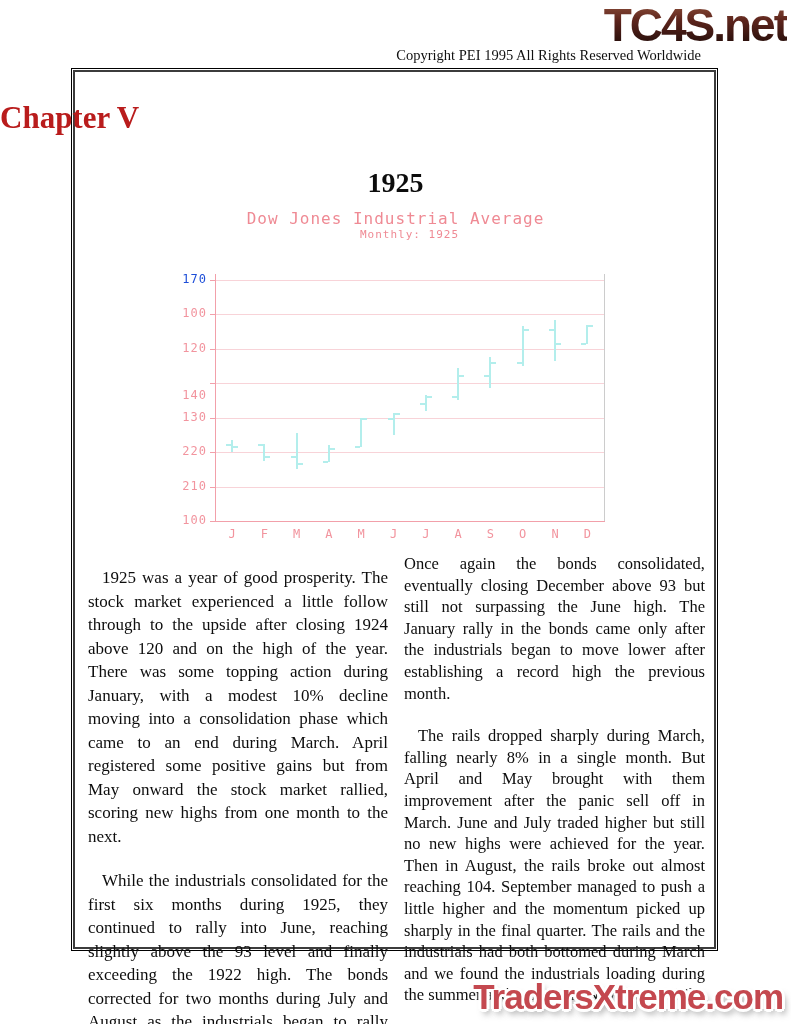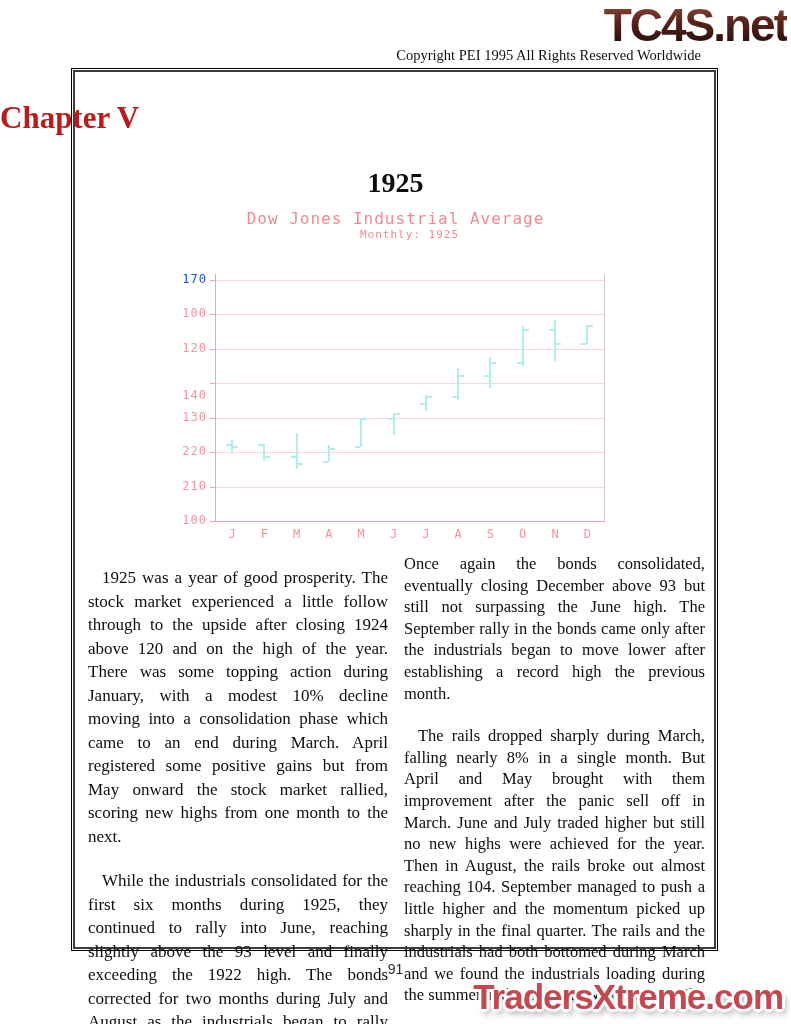--- a/index.html
+++ b/index.html
@@ -163,21 +163,20 @@
       <div class="oc-tick" style="left: 373.3px; top: 45.4786px; background: rgb(179, 238, 236);"></div>
     </div>
 
 
   <div class="col col-left">
     <p>1925 was a year of good prosperity.  The stock market experienced a little follow through to the upside after closing 1924 above 120 and on the high of the year. There was some topping action during January, with a modest 10% decline moving into a consolidation phase which came to an end during March.  April registered some positive gains but from May onward the stock market rallied, scoring new highs from one month to the next.</p>
     <p>While the industrials consolidated for the first six months during 1925, they continued to rally into June, reaching slightly above the 93 level and finally exceeding the 1922 high.  The bonds corrected for two months during July and August as the industrials began to rally sharply into November.</p>
   </div>
 
   <div class="col col-right">
-    <p class="noindent">Once again the bonds consolidated, eventually closing December above 93 but still not surpassing the June high.  The September rally in the bonds came only after the industrials began to move lower after establishing a record high the previous month.</p>
+    <p class="noindent">Once again the bonds consolidated, eventually closing December above 93 but still not surpassing the June high.  The January rally in the bonds came only after the industrials began to move lower after establishing a record high the previous month.</p>
     <p>The rails dropped sharply during March, falling nearly 8% in a single month.  But April and May brought with them improvement after the panic sell off in March. June and July traded higher but still no new highs were achieved for the year. Then in August, the rails broke out almost reaching 104. September managed to push a little higher and the momentum picked up sharply in the final quarter.  The rails and the industrials had both bottomed during March and we found the industrials loading during the summer and peaking in November, while</p>
   </div>
 
-  <div class="pagenum">91</div>
 
   <div class="txtreme">TradersXtreme.com</div>
 
 </div>
 
 </body></html>

